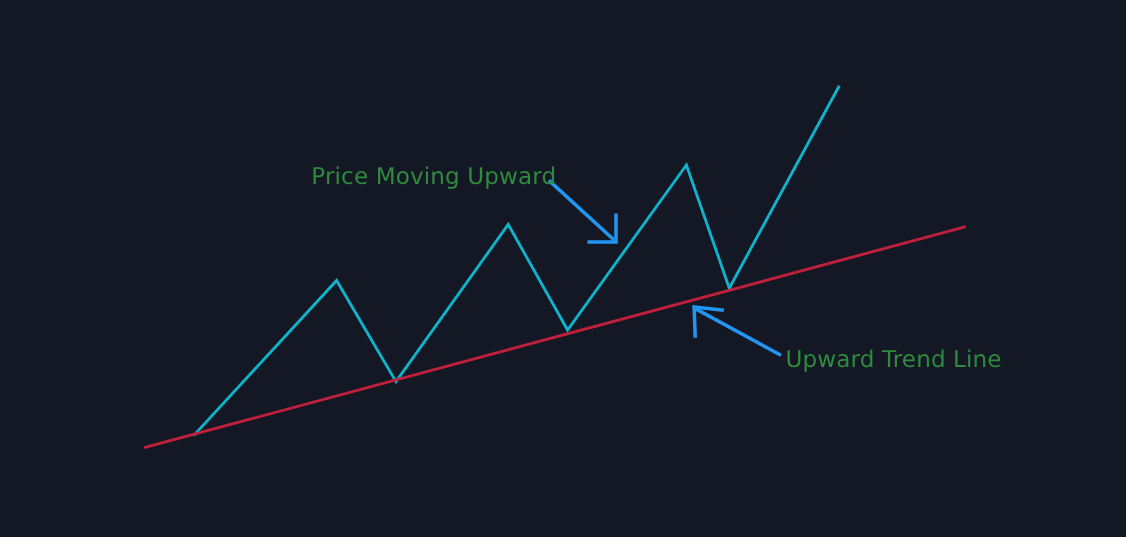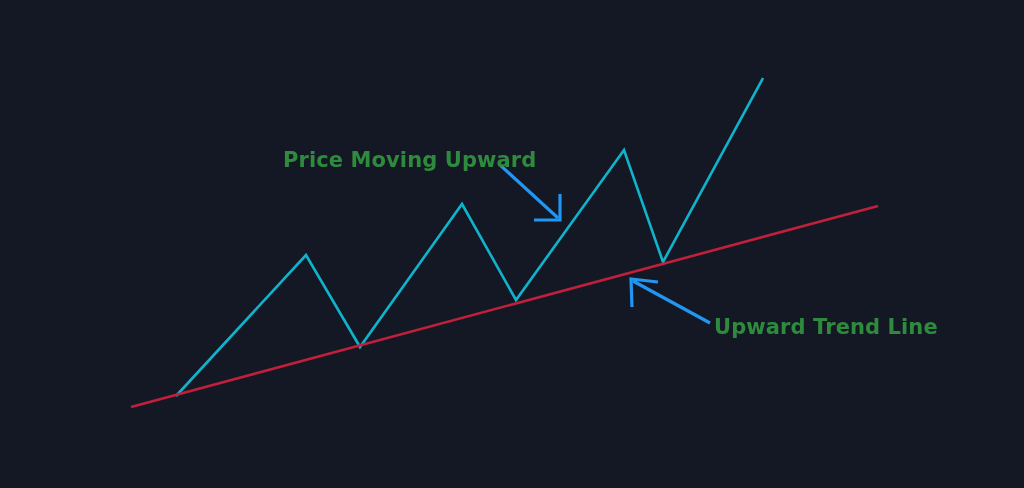--- a/index.html
+++ b/index.html
@@ -11,21 +11,20 @@
     height: 488px;
     background: #141824;
     font-family: "DejaVu Sans", sans-serif;
     overflow: hidden;
   }
   #diagram-root {
     position: relative;
     width: 1024px;
     height: 354px;
     background: #141824;
-    font-weight: bold;
   }
   #chart-svg {
     position: absolute;
     top: 0;
     left: 0;
     width: 1024px;
     height: 488px;
     display: block;
   }
   .annotation-text {

